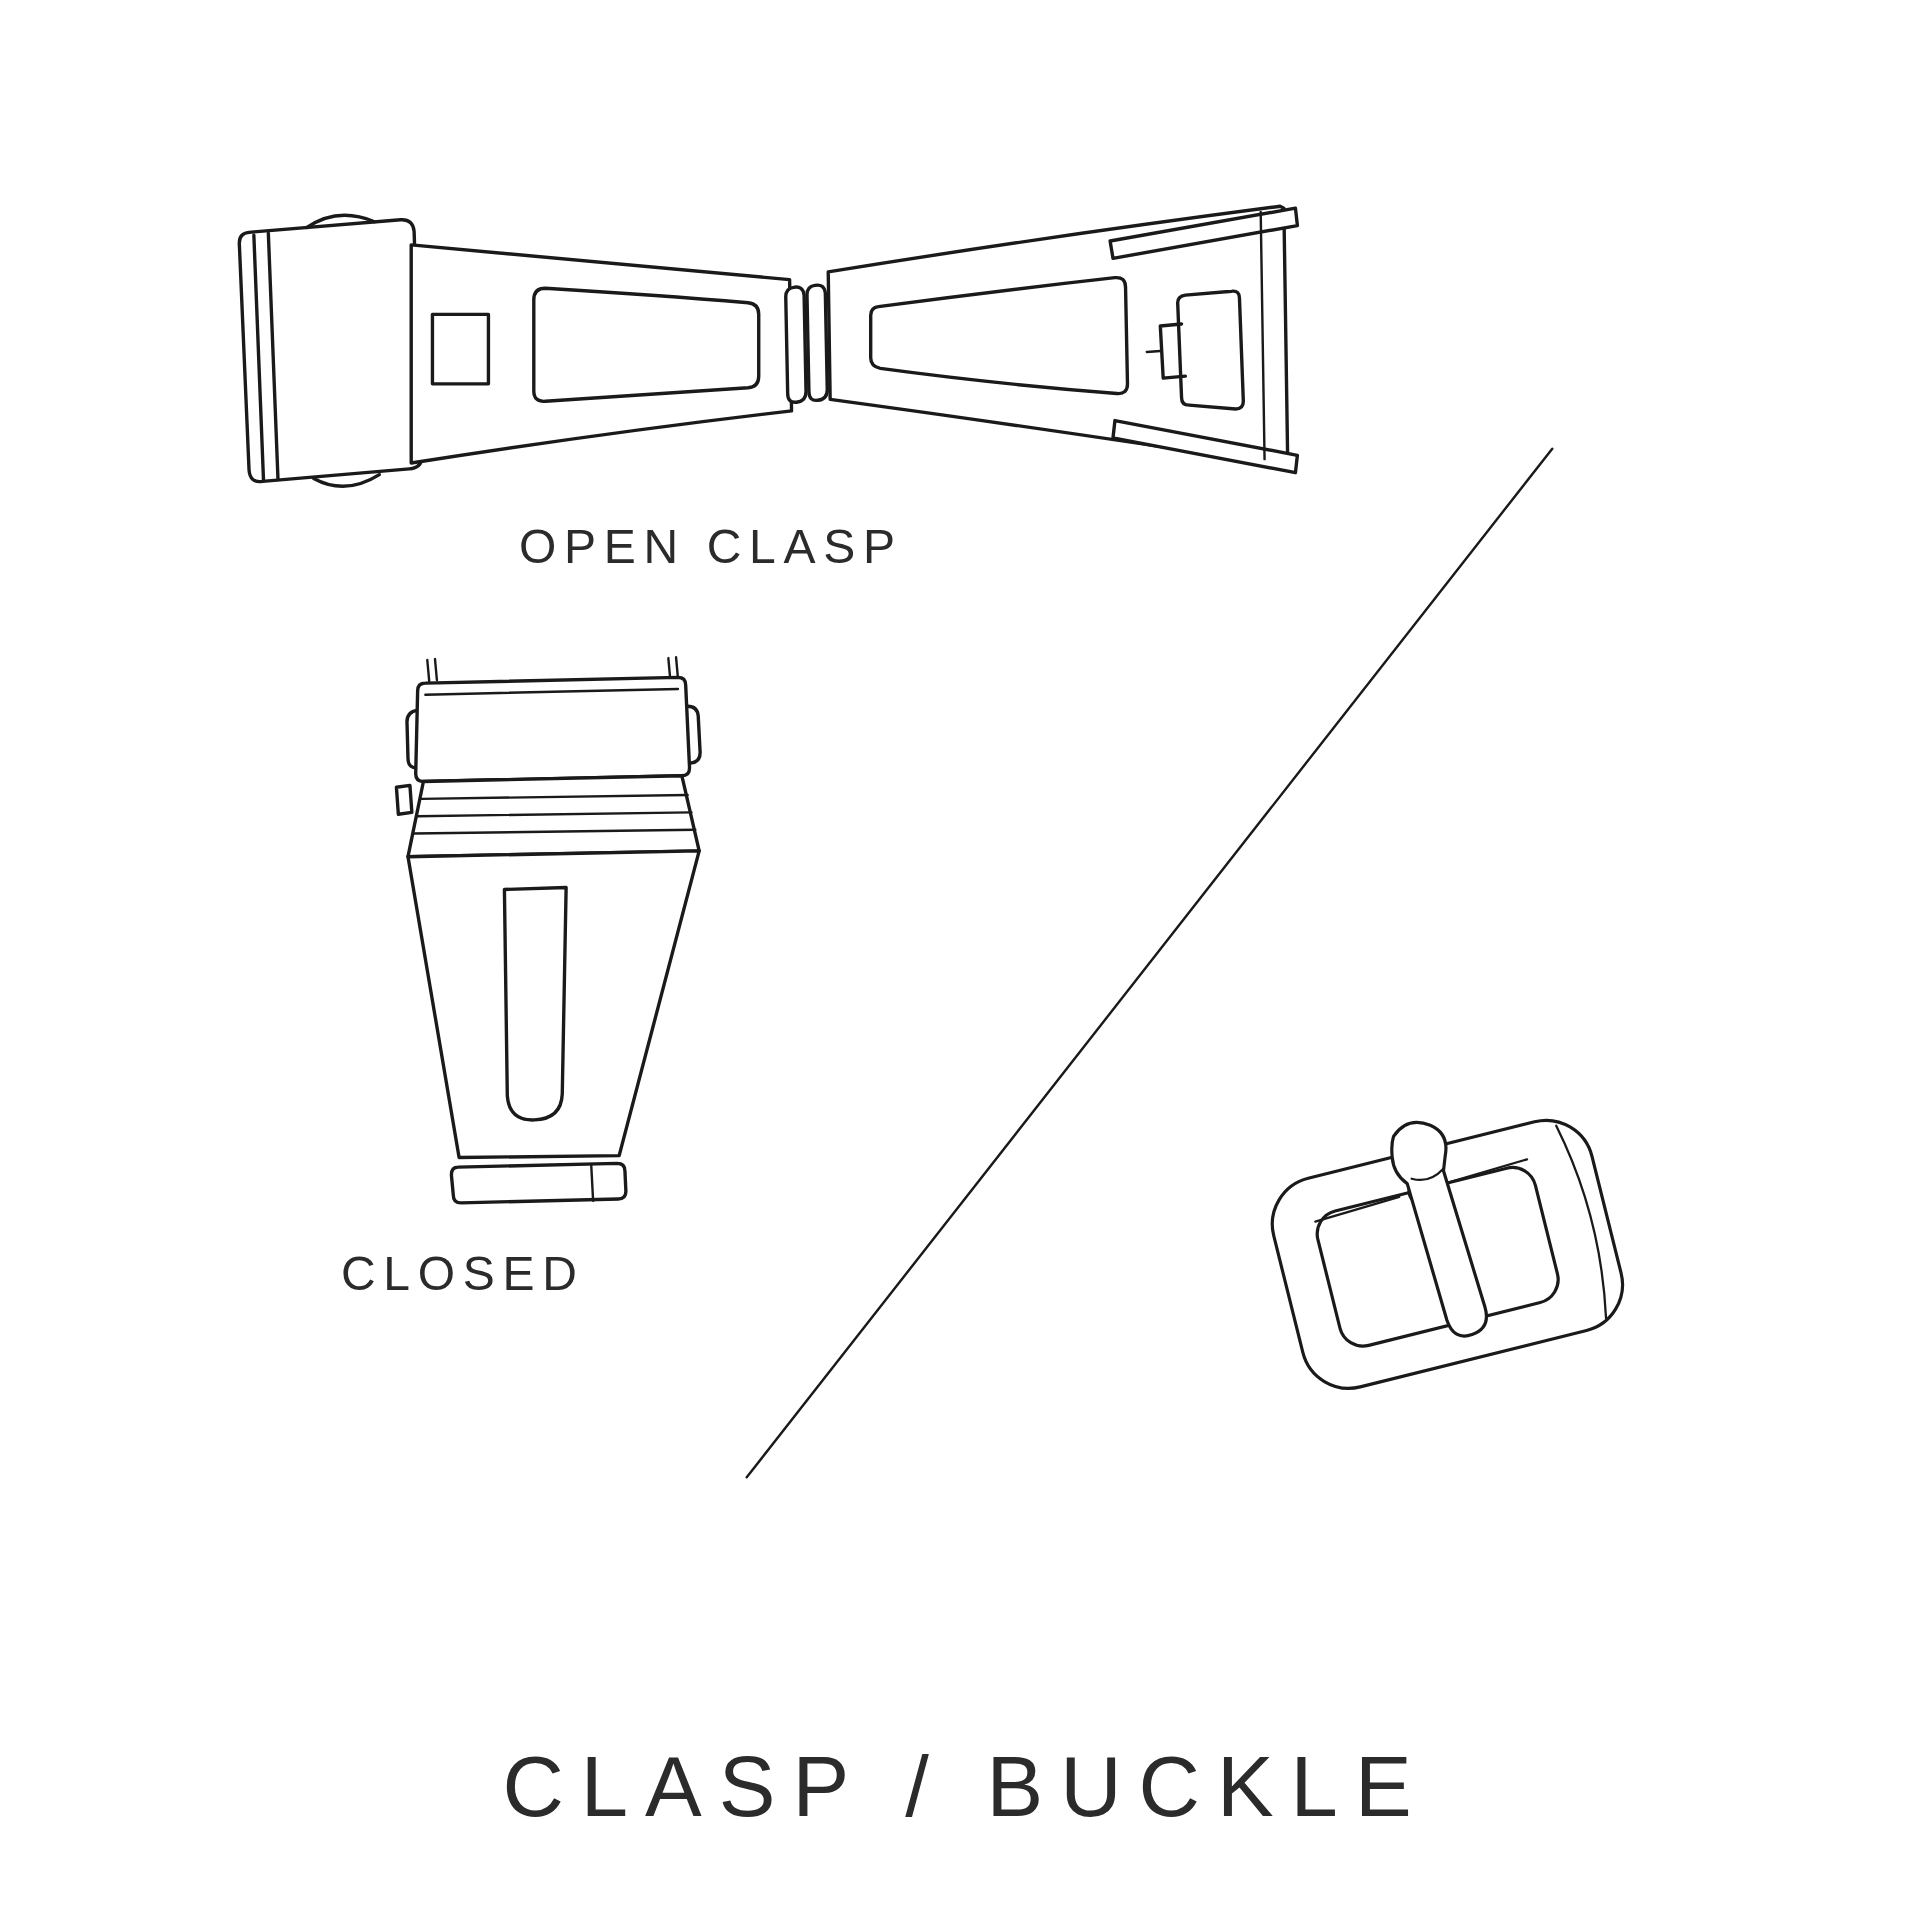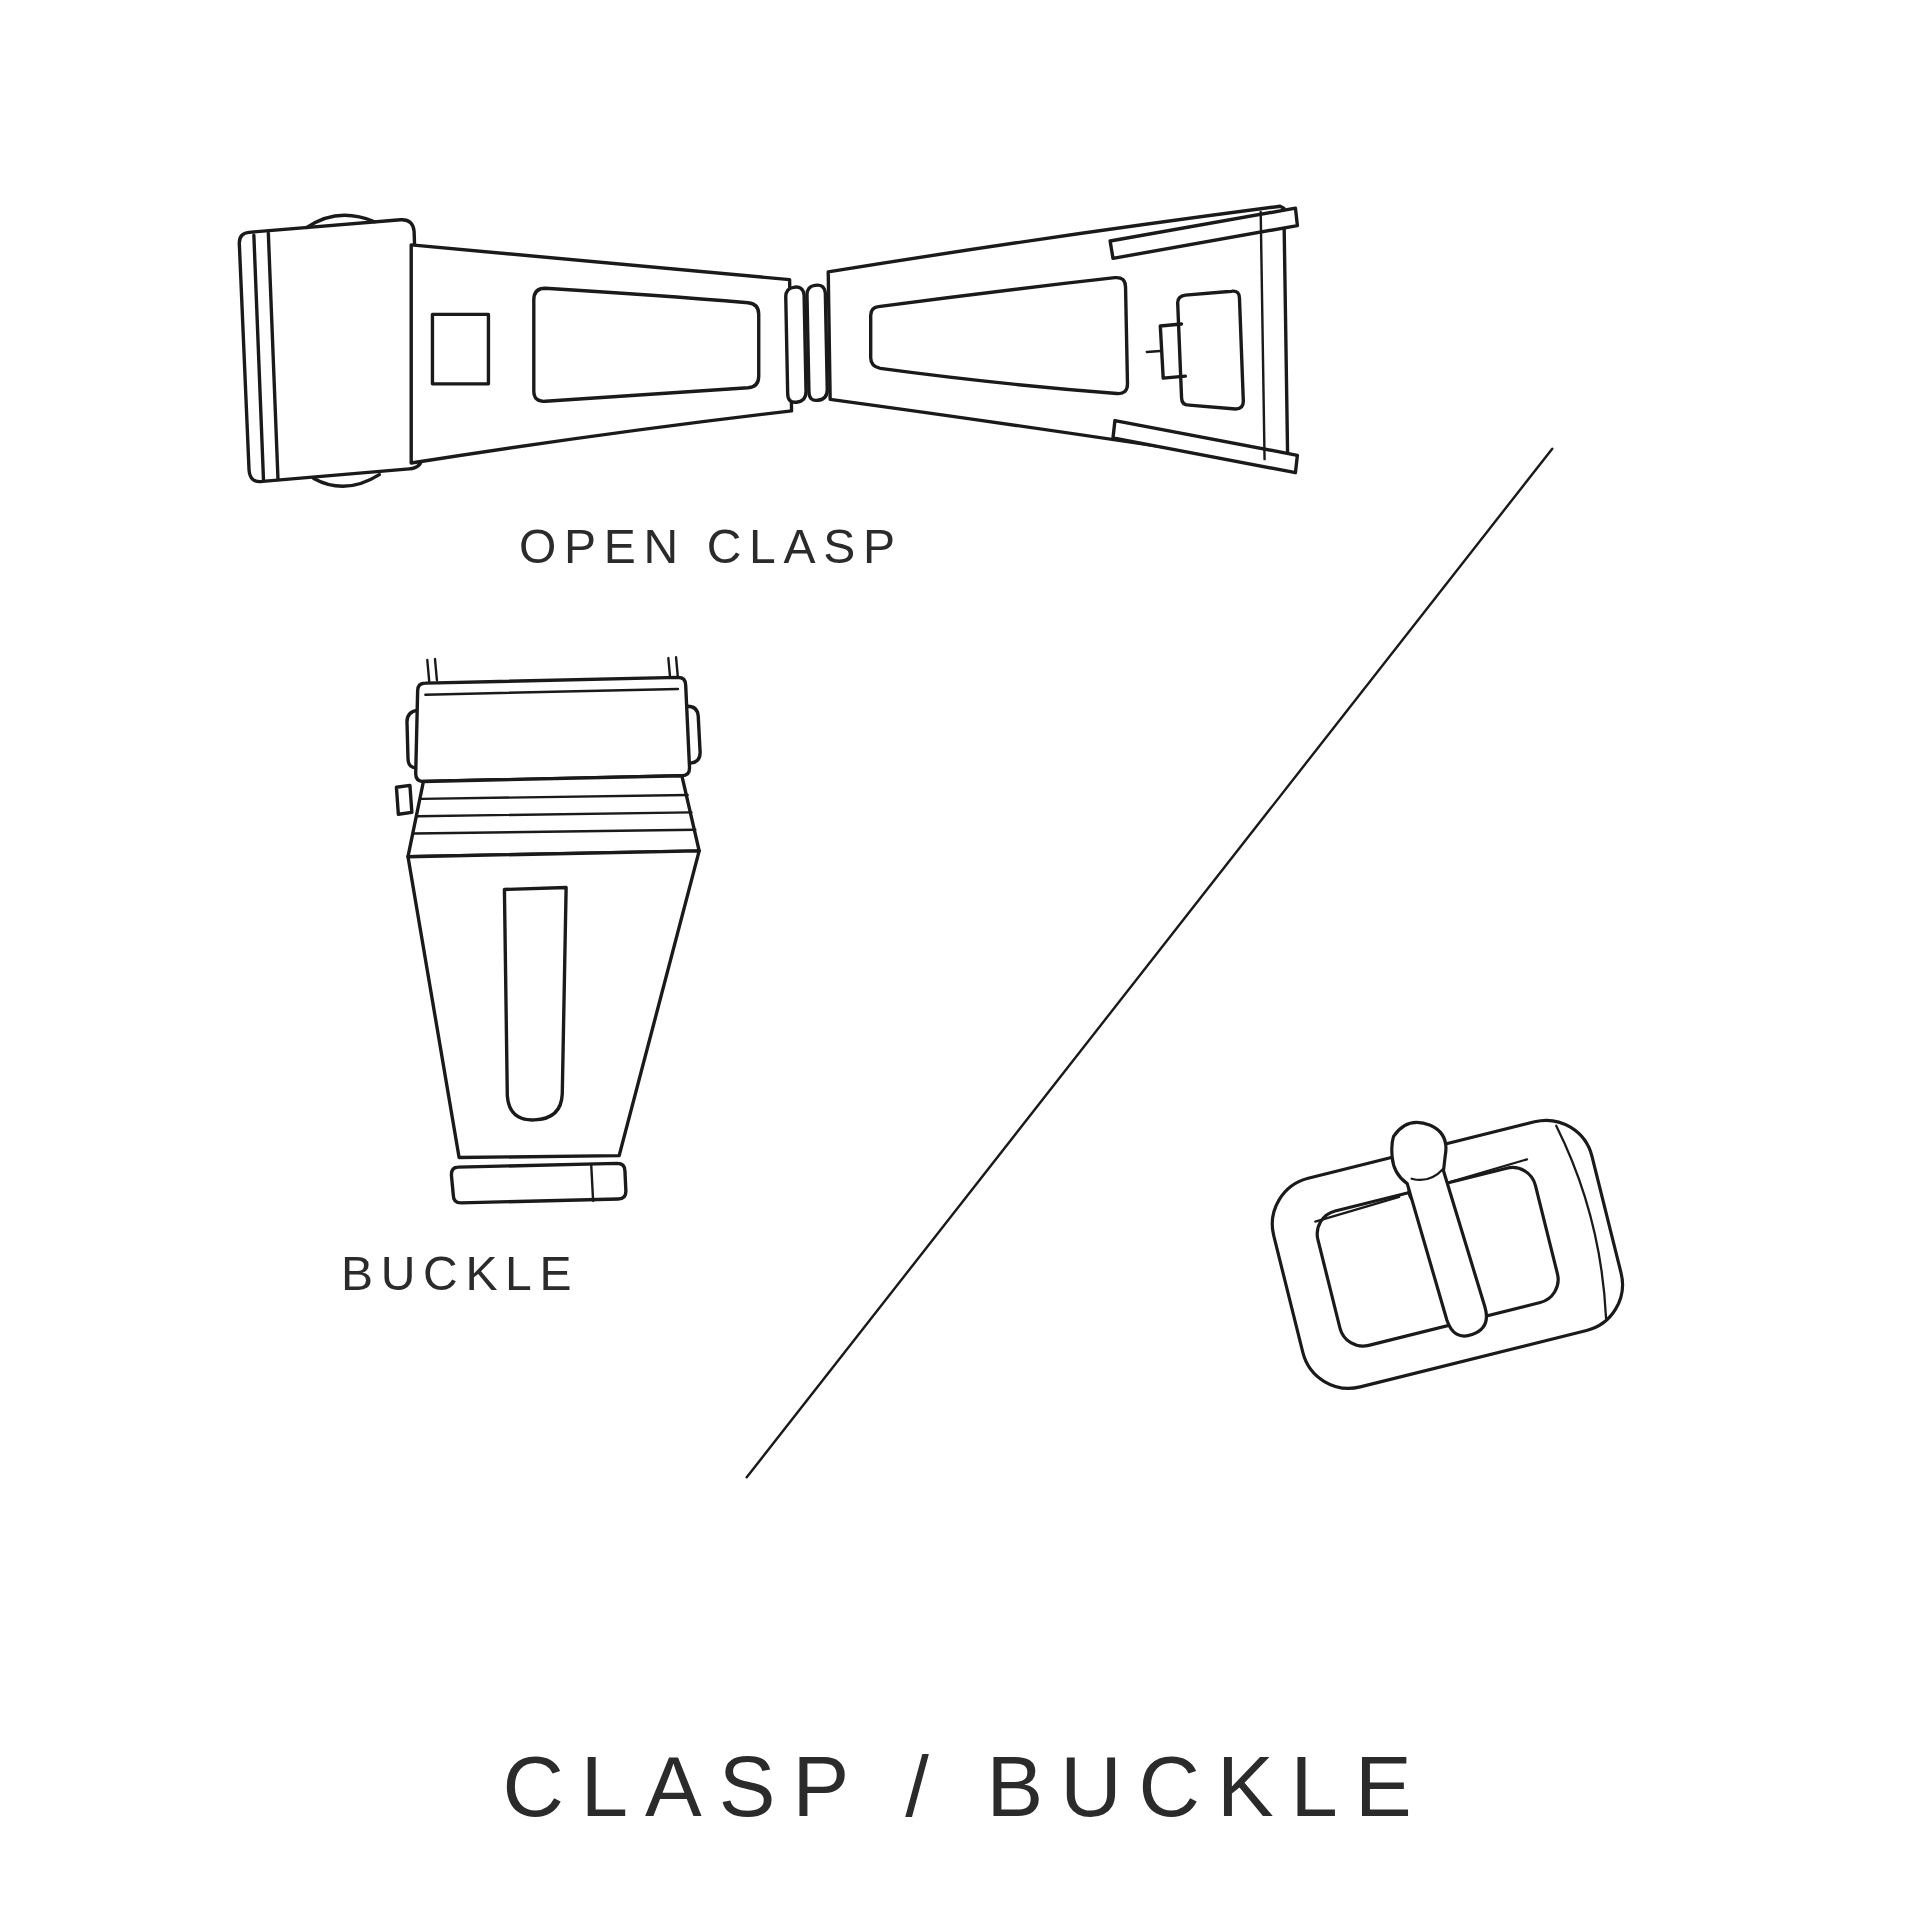--- a/index.html
+++ b/index.html
@@ -101,21 +101,21 @@
     <g>
       <path class="filled" d="M28 212 L330 206 L247 522 L81 524 Z"></path>
       <path class="filled" d="M128 246 L192 244 L188 458 Q187 484 159 485 Q133 486 131 460 L128 246 Z"></path>
     </g>
     <g>
       <path class="filled" d="M80 534 L245 530 Q253 530 253 538 L254 559 Q254 567 246 567 L83 571 Q75 571 75 563 L73 542 Q73 534 80 534 Z"></path>
       <path class="thin" d="M218 531 L220 569"></path>
     </g>
   </svg>
 
-  <div class="label" style="left:341px; top:1246px; width:386px;">BUCKLE</div>
+  <div class="label" style="left:341px; top:1246px; width:386px;">CLOSED</div>
 
   <svg class="art" style="left:739px; top:439px;" width="821" height="1048" viewBox="0 0 850 1085">
     <line class="thin" x1="842" y1="10" x2="8" y2="1075"></line>
   </svg>
 
   <svg class="art" style="left:1236px; top:1086px;" width="410" height="338" viewBox="0 0 450 370">
     <g transform="rotate(-14 225 185)">
       <g>
         <rect class="filled" x="52" y="68" width="360" height="236" rx="52"></rect>
         <path class="thin" d="M382 78 Q406 186 384 296"></path>

